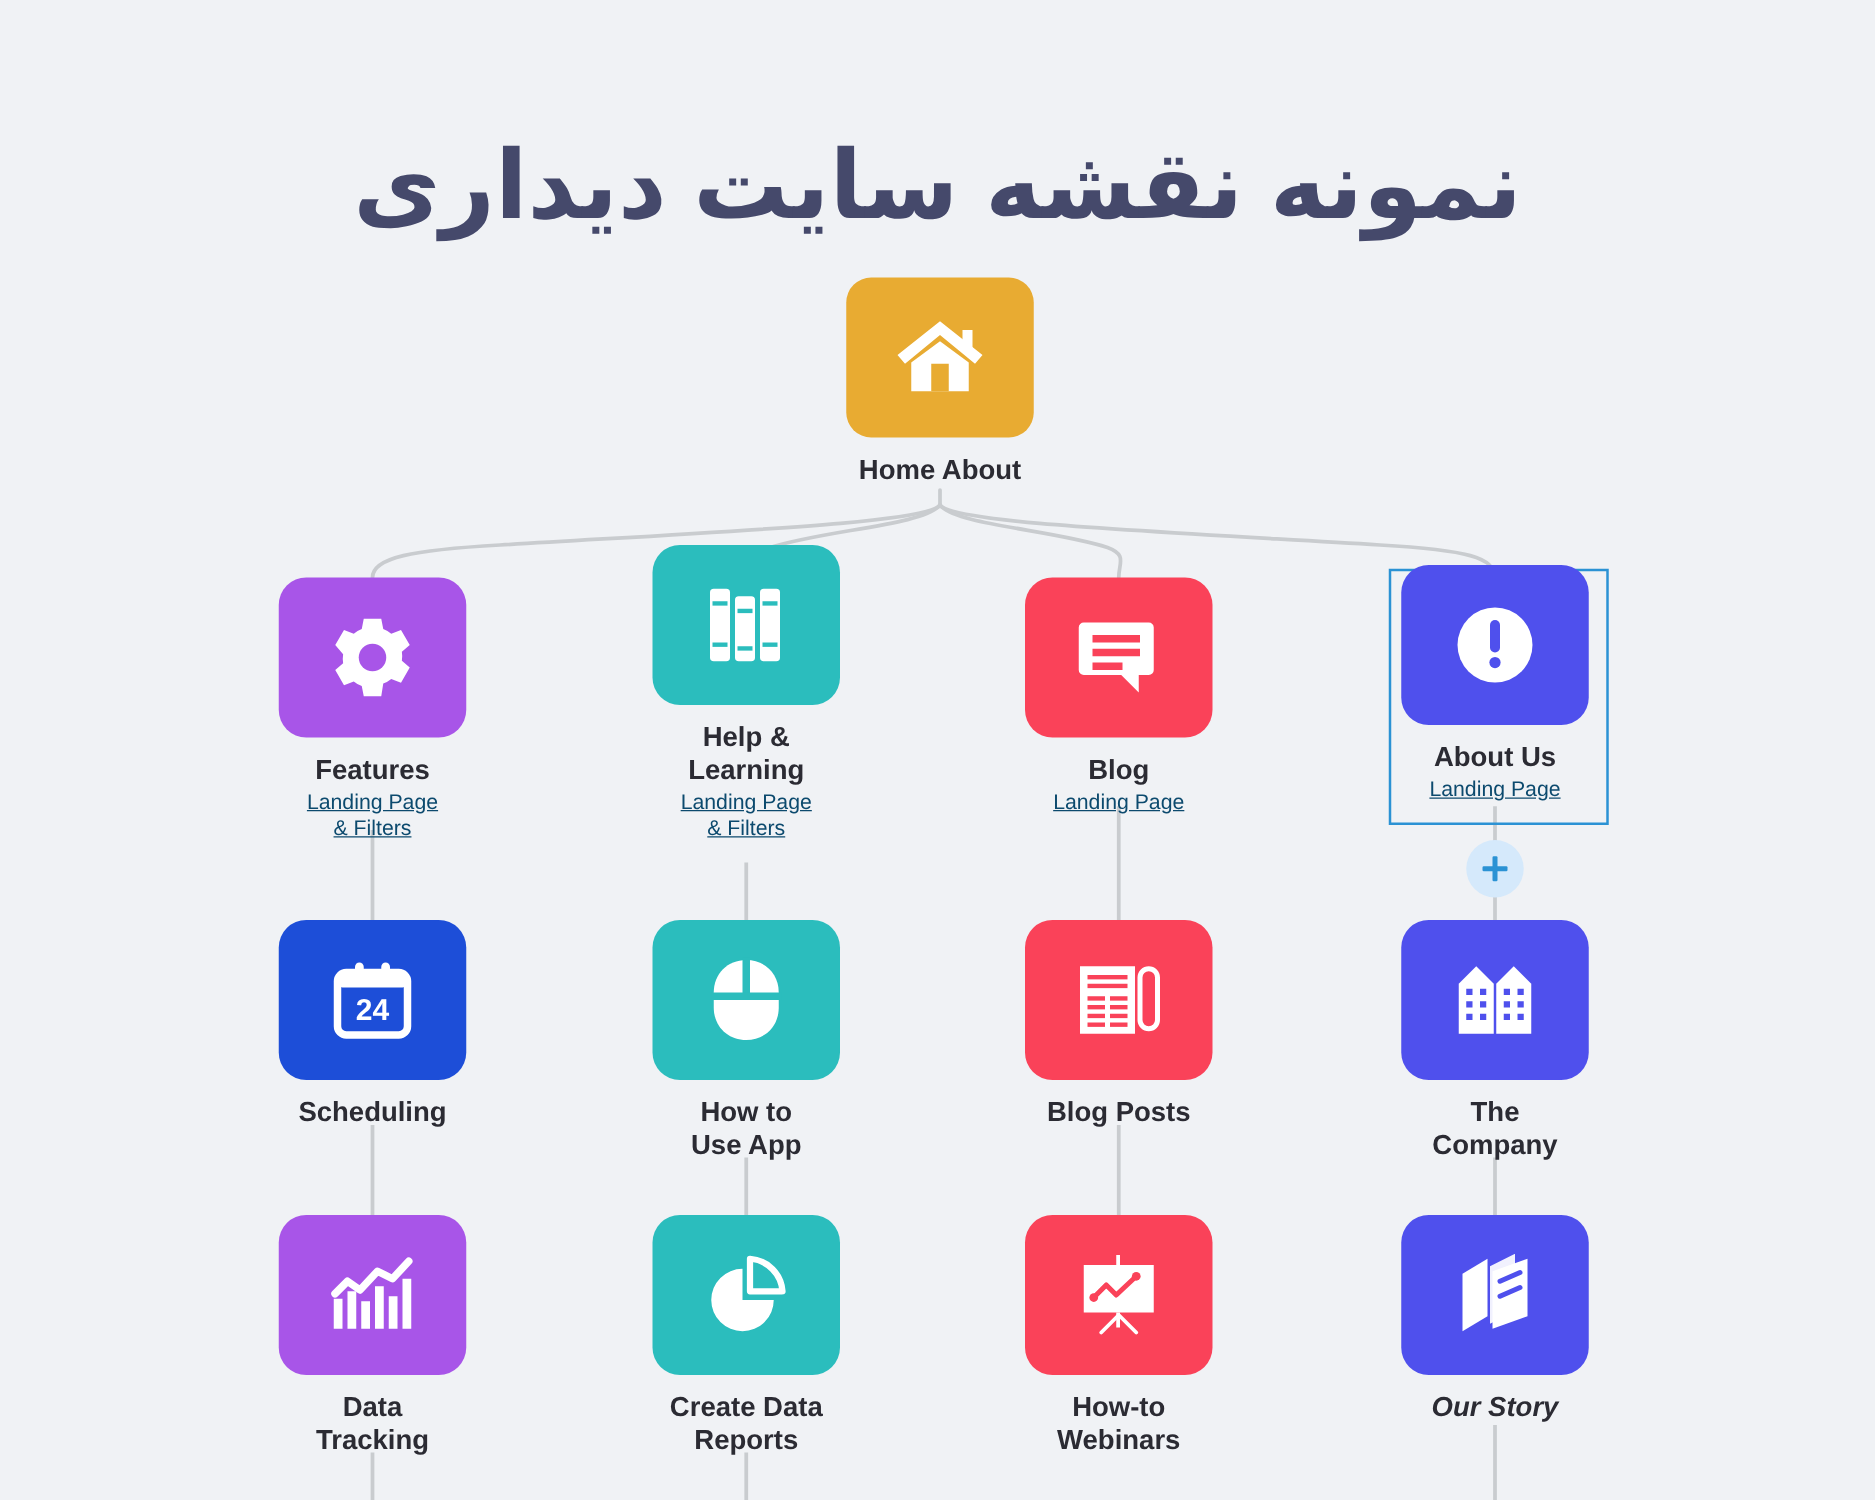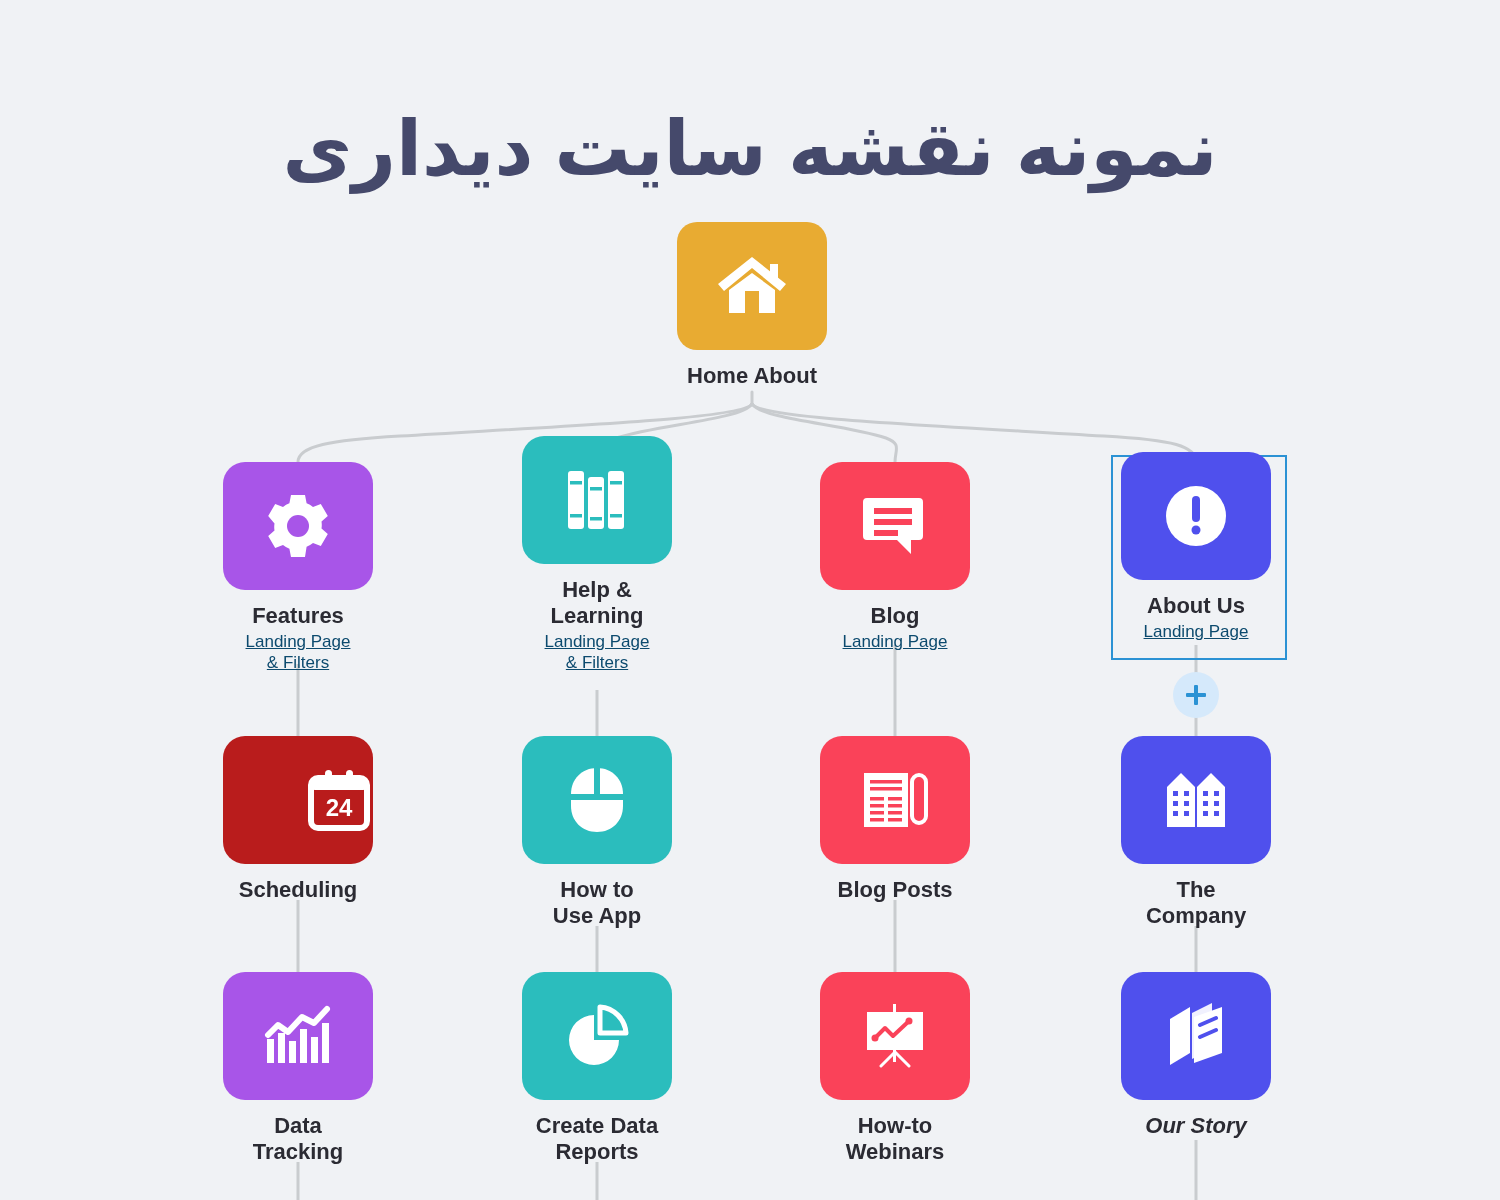--- a/index.html
+++ b/index.html
@@ -169,21 +169,21 @@
     <svg class="gi" width="68" height="68" viewBox="0 0 68 68" fill="#ffffff">
       <path d="M27 3 h14 l1.6 8.2 a23 23 0 0 1 6.4 3.7 l7.8-3 7 12.1 -6.3 5.4 a23 23 0 0 1 0 7.2 l6.3 5.4 -7 12.1 -7.8-3 a23 23 0 0 1-6.4 3.7 L41 65 H27 l-1.6-8.2 a23 23 0 0 1-6.4-3.7 l-7.8 3 -7-12.1 6.3-5.4 a23 23 0 0 1 0-7.2 L4.2 24 l7-12.1 7.8 3 a23 23 0 0 1 6.4-3.7 Z"></path>
       <circle cx="34" cy="34" r="11" fill="#a855e8"></circle>
     </svg>
   </div>
   <div class="node-label">Features</div>
   <div class="node-sub">Landing Page<br>&amp; Filters</div>
 </div>
 
 <div class="node" style="left:298px; top:736px;">
-  <div class="tile" style="background:#b91c1c;justify-content:flex-end;">
+  <div class="tile" style="background:#1d4ed8;">
     <svg class="gi" width="68" height="68" viewBox="0 0 68 68" fill="#ffffff">
       <rect x="20" y="4" width="7" height="14" rx="3.5"></rect>
       <rect x="41" y="4" width="7" height="14" rx="3.5"></rect>
       <rect x="6" y="12" width="56" height="50" rx="7" fill="none" stroke="#ffffff" stroke-width="6"></rect>
       <rect x="6" y="12" width="56" height="12" rx="4"></rect>
       <text x="34" y="50" font-family="Liberation Sans, sans-serif" font-size="24" font-weight="bold" text-anchor="middle" fill="#ffffff">24</text>
     </svg>
   </div>
   <div class="node-label">Scheduling</div>
 </div>

